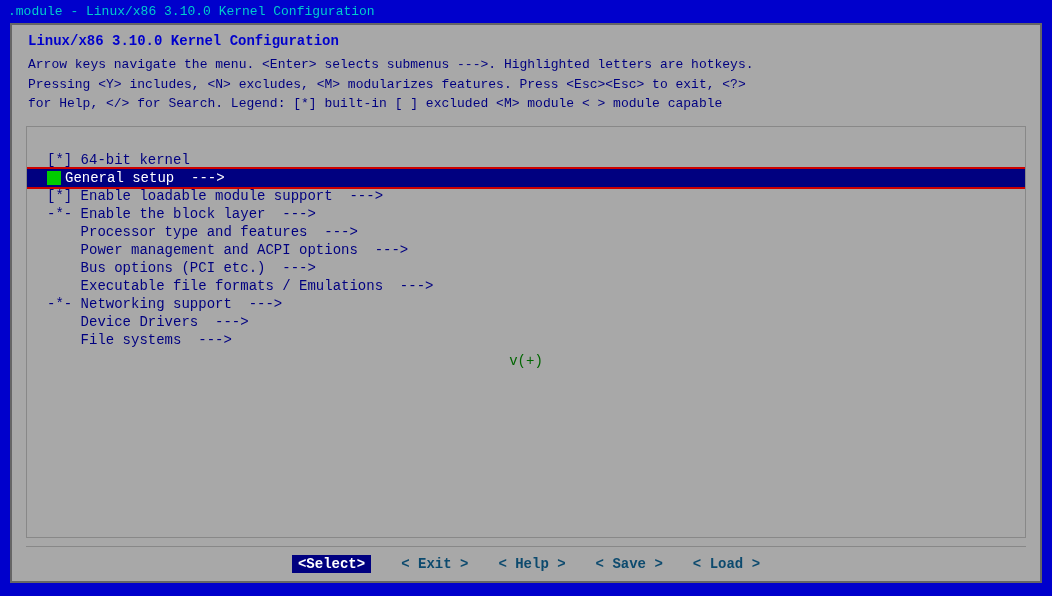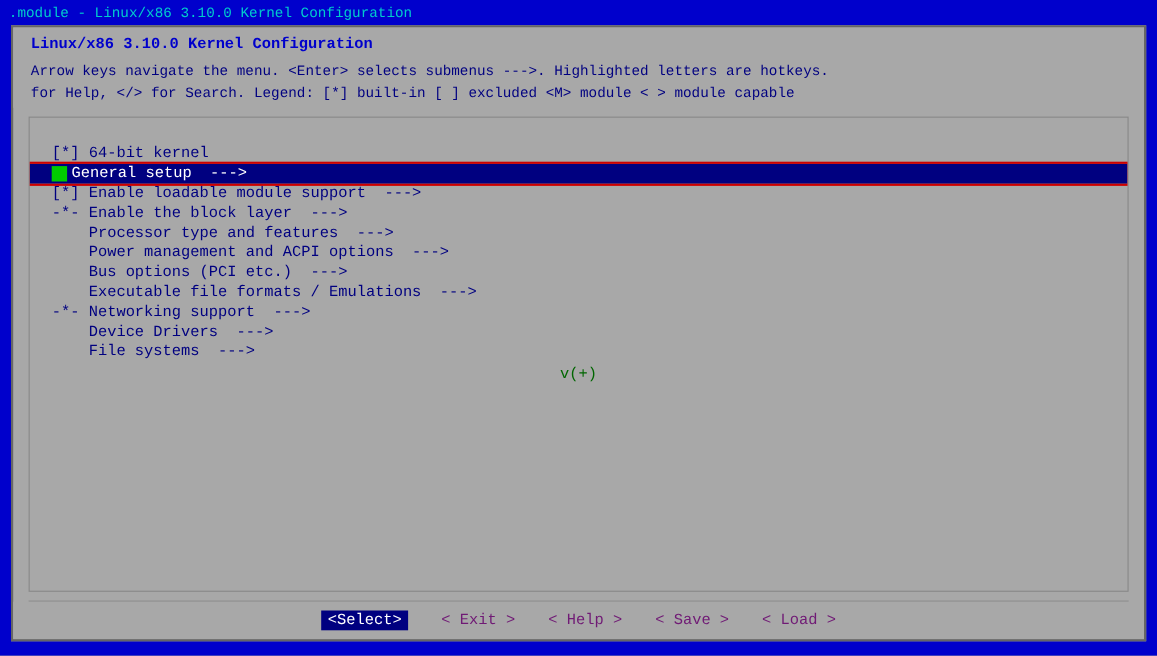--- a/index.html
+++ b/index.html
@@ -82,23 +82,24 @@
       padding: 4px;
       font-size: 14px;
     }
     .bottom-buttons {
       background: #a8a8a8;
       padding: 8px 0;
       display: flex;
       justify-content: center;
       gap: 30px;
       align-items: center;
+      font-weight: bold;
     }
     .btn {
-      color: #701a75;
+      color: #0c4a6e;
       font-size: 14px;
       cursor: pointer;
       font-family: 'Courier New', Courier, monospace;
     }
     .btn.active {
       background: #000080;
       color: #ffffff;
       padding: 1px 6px;
     }
     .separator {
@@ -112,20 +113,21 @@
 
 <div class="title-bar">
   <span>.module - Linux/x86 3.10.0 Kernel Configuration</span>
 </div>
 
 <div class="main-container">
   <div class="header-section">
     <div class="header-title">Linux/x86 3.10.0 Kernel Configuration</div>
     <div class="header-desc">
       <div>Arrow keys navigate the menu.  &lt;Enter&gt; selects submenus ---&gt;.  Highlighted letters are hotkeys.</div>
+      <div>Pressing &lt;Y&gt; includes, &lt;N&gt; excludes, &lt;M&gt; modularizes features.  Press &lt;Esc&gt;&lt;Esc&gt; to exit, &lt;?&gt;</div>
       <div>for Help, &lt;/&gt; for Search.  Legend: [*] built-in  [ ] excluded  &lt;M&gt; module  &lt; &gt; module capable</div>
     </div>
   </div>
 
   <div class="menu-area">
 
     <div id="menu-items-container">
         <div class="menu-item">[*] 64-bit kernel</div>
         <div class="menu-item selected"><span class="selected-indicator"></span><span class="selected-text">General setup  ---&gt;</span></div>
         <div class="menu-item">[*] Enable loadable module support  ---&gt;</div>

